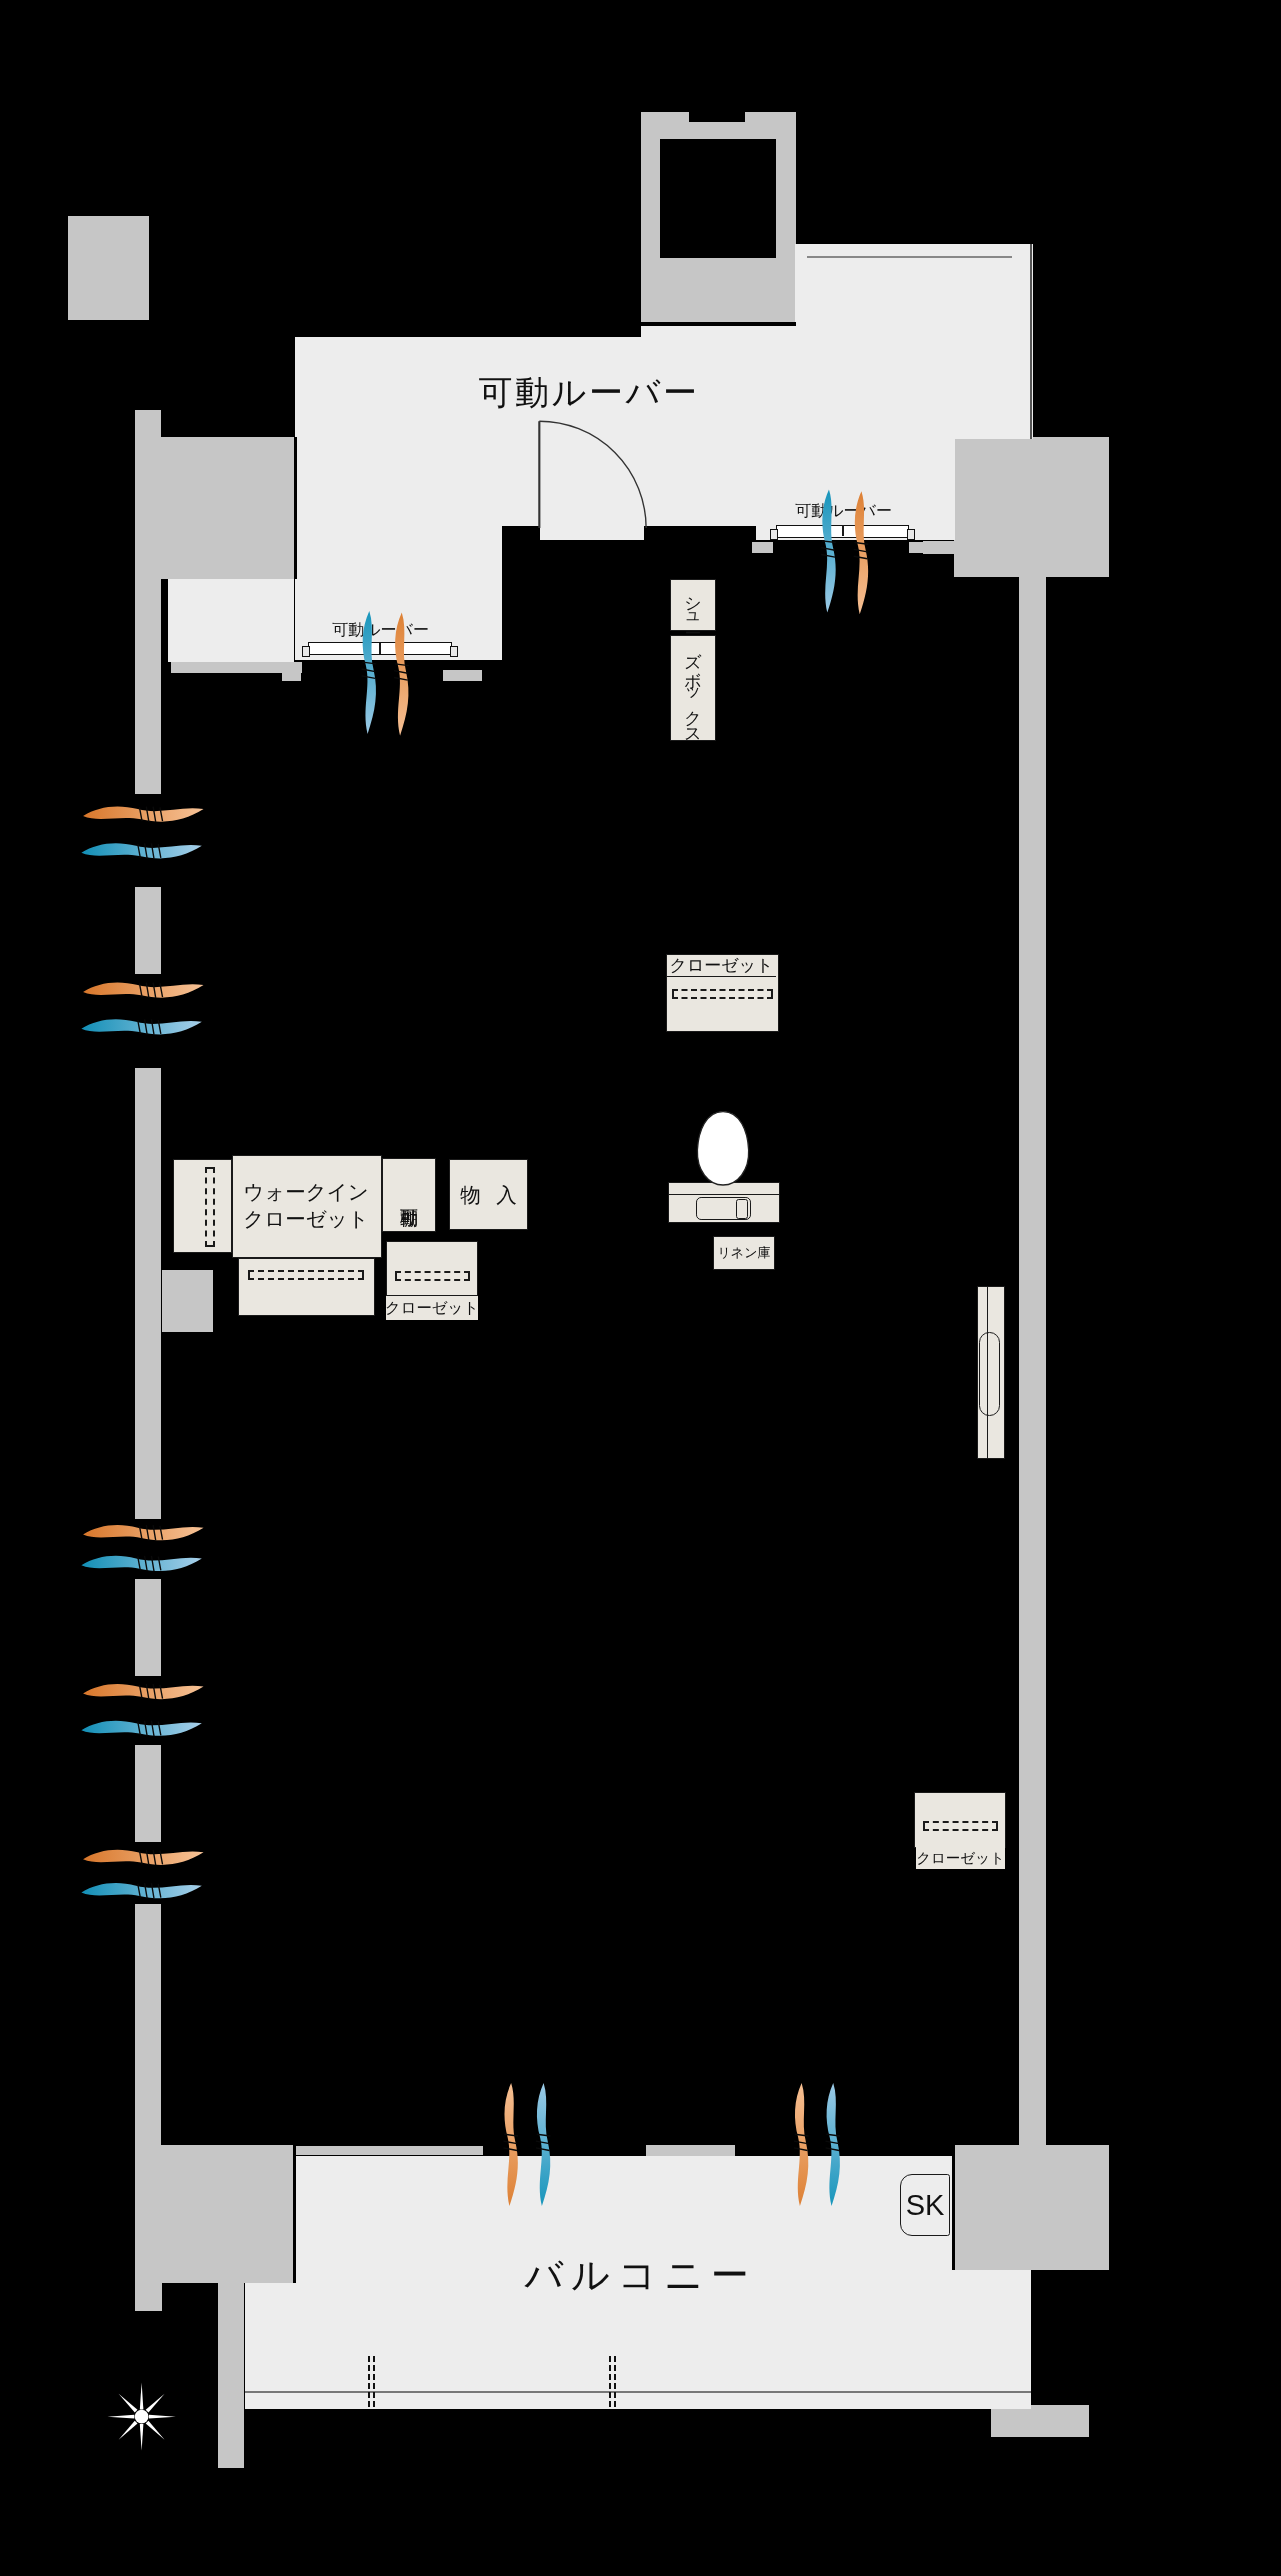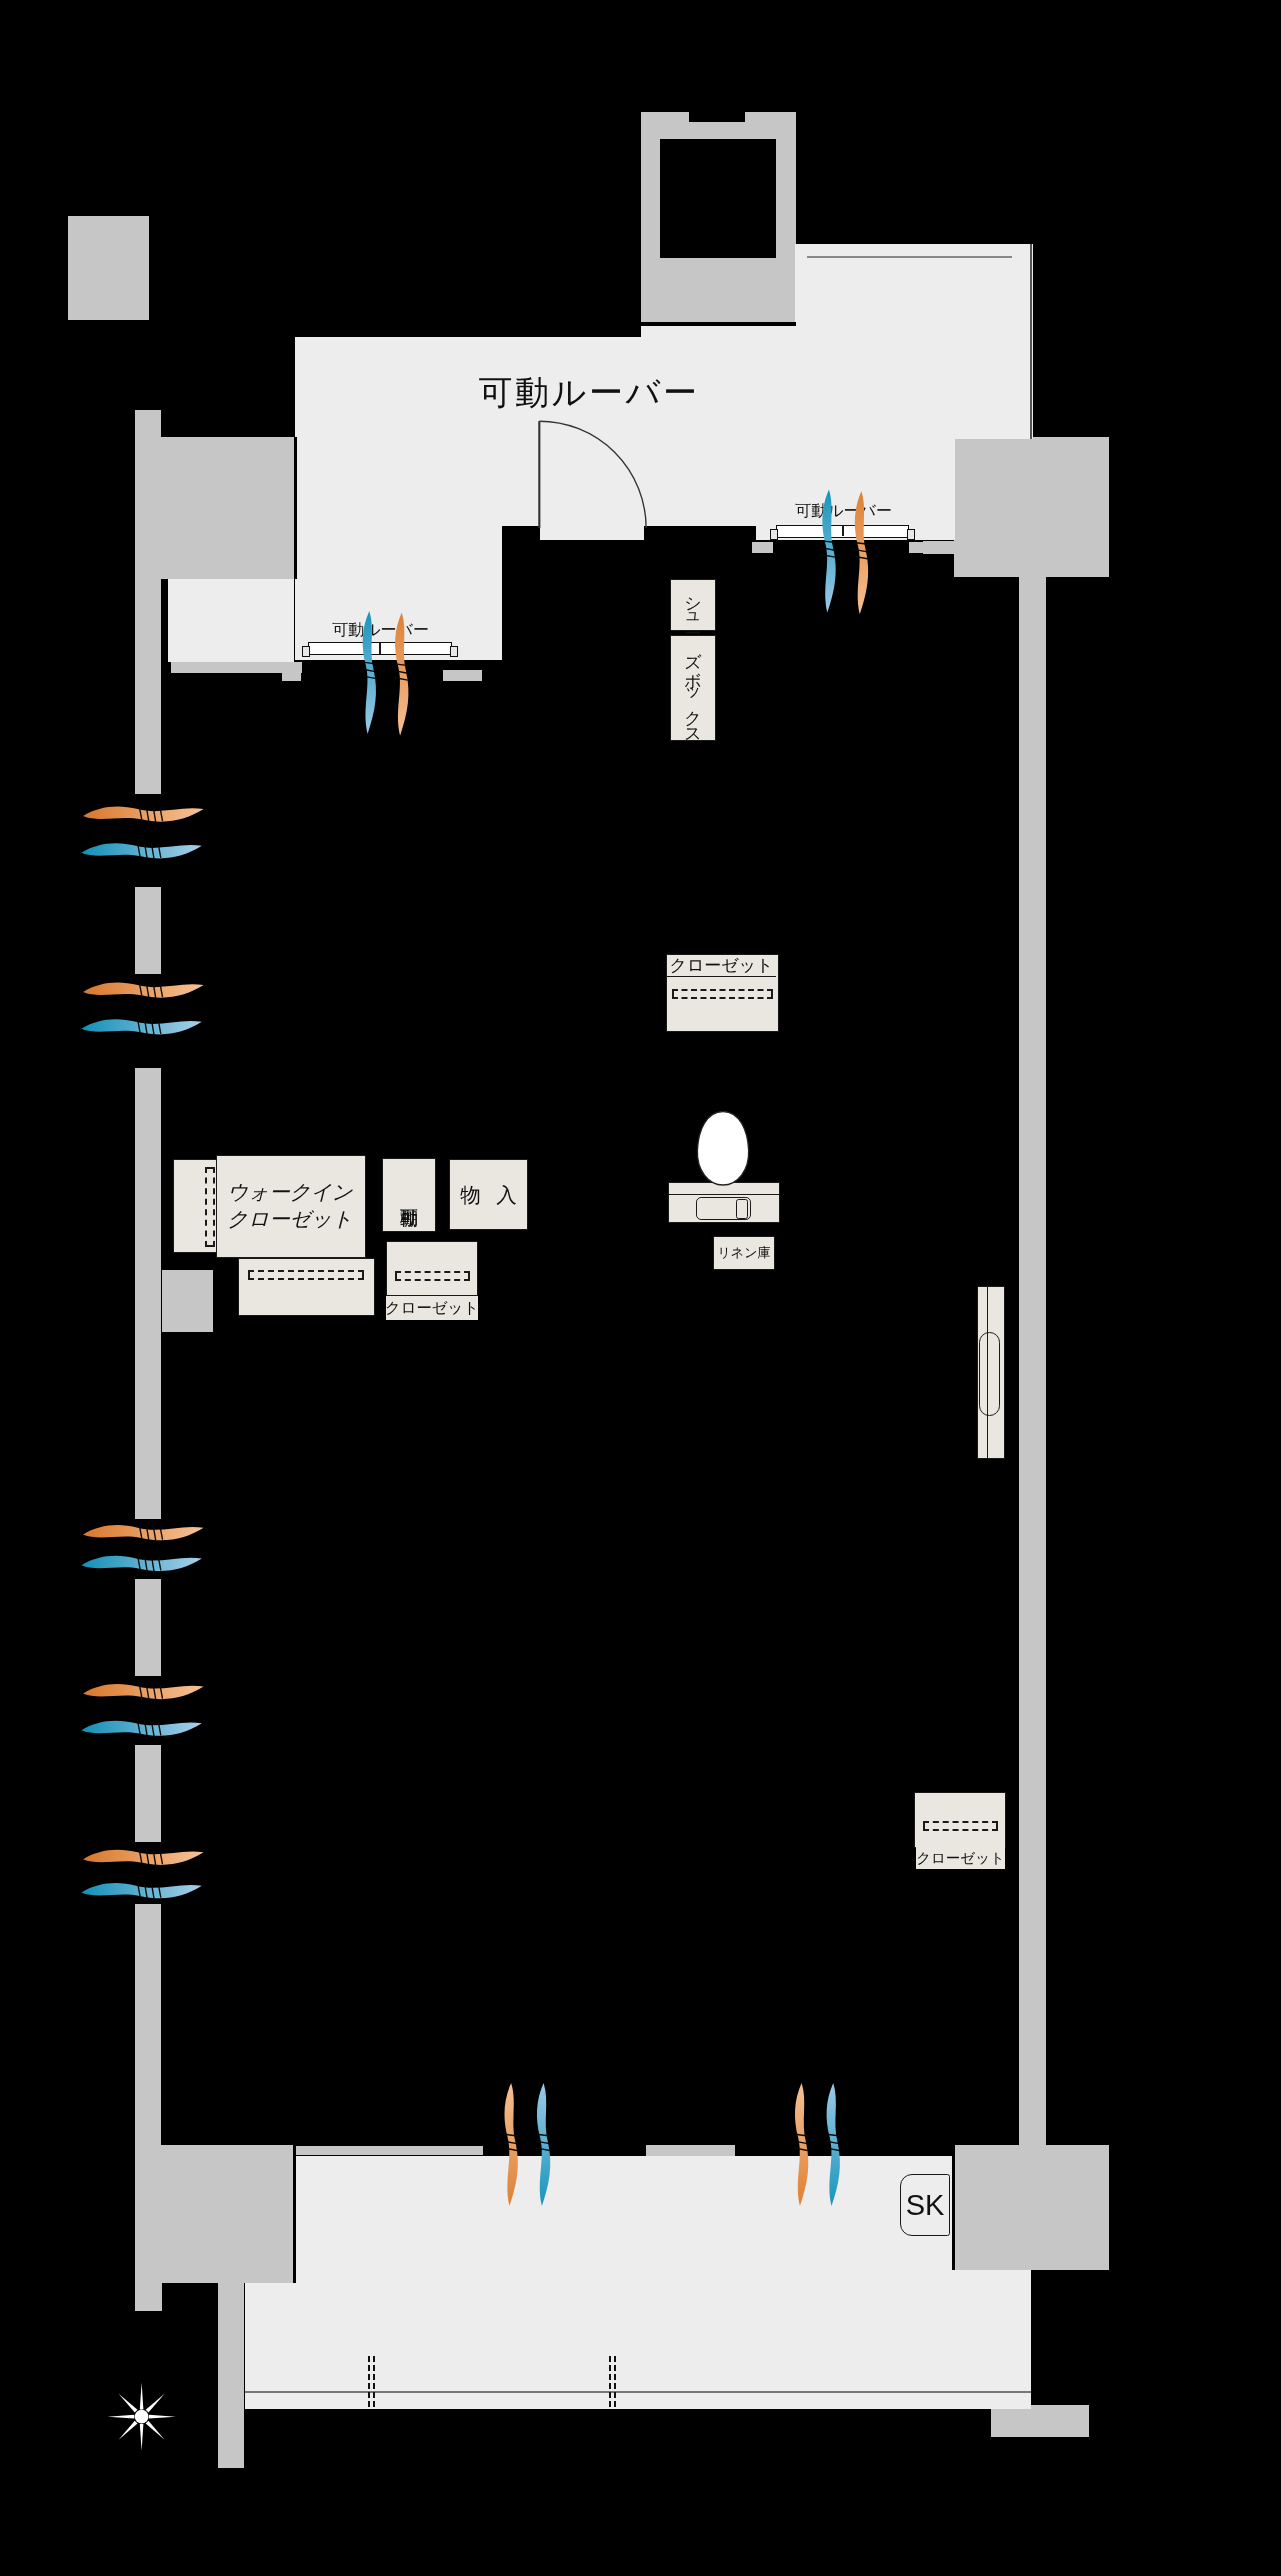--- a/index.html
+++ b/index.html
@@ -105,21 +105,21 @@
     </div>
 
   <div class="cr" style="left:666px;top:954px;width:113px;height:78px;">
     <div class="lab" style="left:0;top:0;width:109px;height:20.5px;font-size:17px;border-bottom:1.7px solid #1a1a1a;">クローゼット</div>
   </div>
   <div class="pipeh" style="left:672px;top:989px;width:101px;"></div>
 
   <div class="cr" style="left:173px;top:1159px;width:59px;height:94px;border-width:1.3px;"></div>
   <div class="pipev" style="left:205px;top:1167px;height:80px;"></div>
 
-  <div class="cr" style="left:216px;top:1155px;width:150px;height:103px;font-style:italic;">
+  <div class="cr" style="left:232px;top:1155px;width:150px;height:103px;">
     <div class="lab" style="left:0;top:13.7px;width:146px;height:72px;font-size:20.5px;line-height:26.5px;flex-direction:column;">
       <span>ウォークイン</span>
       <span>クローゼット</span>
     </div>
   </div>
   <div class="cr" style="left:238px;top:1258px;width:137px;height:58px;"></div>
   <div class="pipeh" style="left:248px;top:1270px;width:116px;"></div>
 
   <div class="cr lab vt" style="left:382px;top:1158px;width:54px;height:74px;font-size:18px;">
       <span>可動棚</span>
@@ -155,20 +155,21 @@
     </div>
 
   <div class="skbox" style="left:900px;top:2174px;width:50px;height:62px;font-size:29px;text-align:right;">
     <span>SK</span>
   </div>
 
   <div class="bdash" style="left:368px;top:2356px;width:6.8px;height:51px;"></div>
   <div class="bdash" style="left:609px;top:2356px;width:6.8px;height:51px;"></div>
 
   <div class="lab" style="left:461px;top:371px;width:256px;height:44px;font-size:34px;letter-spacing:2.6px;">可動ルーバー</div>
+  <div class="lab" style="left:504px;top:2250px;width:273px;height:50px;font-size:38px;letter-spacing:7.7px;">バルコニー</div>
   <div class="lab" style="left:773px;top:502px;width:141px;height:19px;font-size:16px;">可動ルーバー</div>
   <div class="lab" style="left:310px;top:621px;width:141px;height:19px;font-size:16px;">可動ルーバー</div>
 
   <svg class="ov" width="1282" height="2576" viewBox="0 0 1500 3015">
     <defs>
       <linearGradient id="gOH" x1="0" y1="0" x2="1" y2="0">
         <stop offset="0" stop-color="#d8772b"></stop>
           <stop offset="1" stop-color="#f7c397"></stop>
       </linearGradient>
       <linearGradient id="gBH" x1="0" y1="0" x2="1" y2="0">

